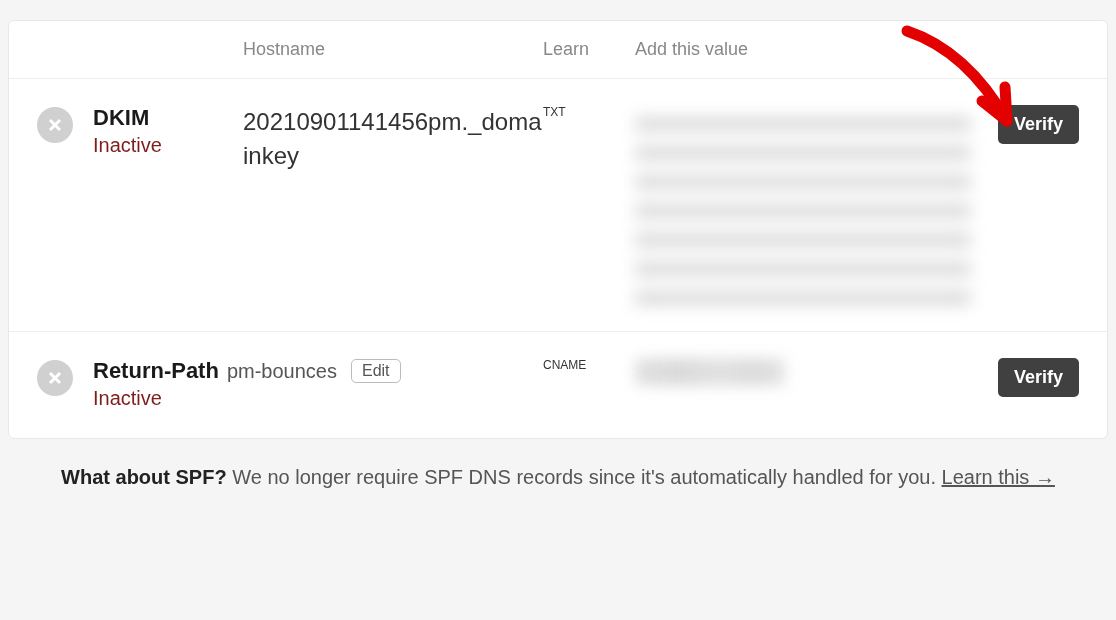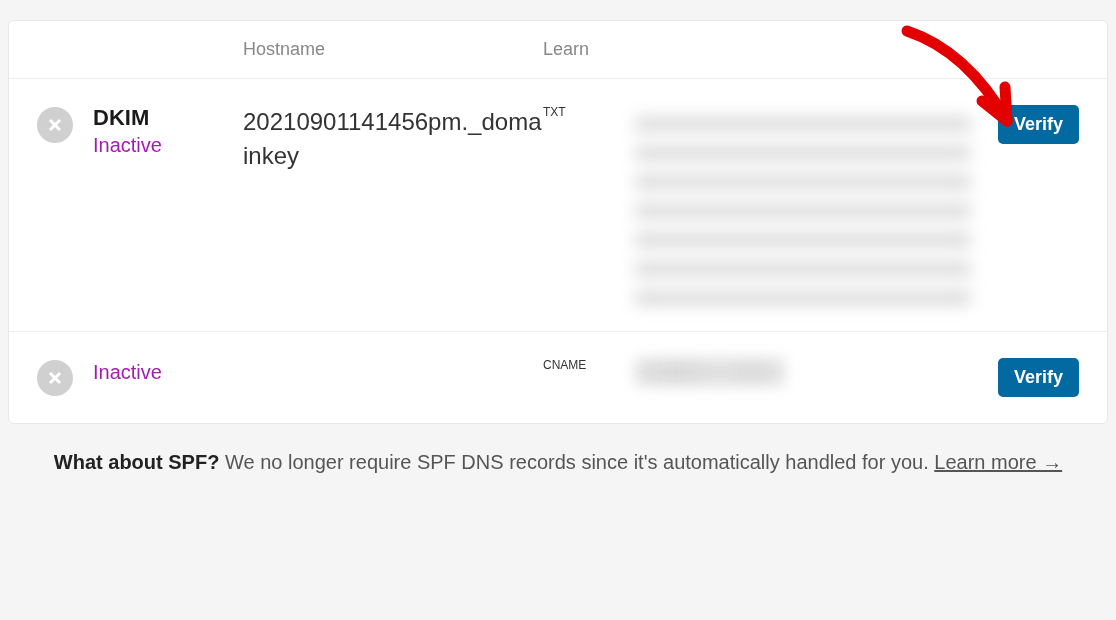--- a/index.html
+++ b/index.html
@@ -86,21 +86,21 @@
       fill: none;
     }
     .record-name {
       font-size: 22px;
       font-weight: 700;
       color: #1a1a1a;
       line-height: 1.2;
     }
     .record-status {
       font-size: 20px;
-      color: #a21caf;
+      color: #7f1d1d;
       line-height: 1.4;
     }
     .hostname-text {
       font-size: 24px;
       color: #333;
       word-break: break-all;
       line-height: 1.4;
     }
     .hostname-inline {
       font-size: 20px;
@@ -129,21 +129,21 @@
           rgba(255,255,255,0) 14px,
           rgba(255,255,255,0) 29px
         );
       filter: blur(8px);
     }
     .blurred-short {
       width: 150px;
       height: 22px;
     }
     .verify-btn {
-      background: #0369a1;
+      background: #404040;
       color: #fff;
       border: none;
       padding: 9px 16px;
       border-radius: 5px;
       font-size: 18px;
       font-weight: 600;
       cursor: pointer;
     }
     .edit-btn {
       background: #fff;
@@ -205,20 +205,21 @@
       <path d="M 120 100 L 95 80" stroke="#e20000" stroke-width="11" fill="none" stroke-linecap="round"></path>
       <path d="M 120 100 L 118 66" stroke="#e20000" stroke-width="11" fill="none" stroke-linecap="round"></path>
     </svg>
   </div>
 
   <div class="header-row">
     <div class="col-status"></div>
     <div class="col-record"></div>
     <div class="col-hostname">Hostname</div>
     <div class="col-type">Learn</div>
+    <div class="col-value">Add this value</div>
     <div class="col-action"></div>
   </div>
 
   <div class="data-row">
     <div class="col-status">
       <div class="status-icon">
         <svg viewBox="0 0 16 16">
             <path d="M3 3 L13 13 M13 3 L3 13"></path>
           </svg>
       </div>
@@ -243,33 +244,38 @@
 
   <div class="data-row">
     <div class="col-status">
       <div class="status-icon">
         <svg viewBox="0 0 16 16">
             <path d="M3 3 L13 13 M13 3 L3 13"></path>
           </svg>
       </div>
     </div>
     <div class="col-record-wide">
+      <div class="record-inline">
+        <span class="record-name">Return-Path</span>
+        <span class="hostname-inline">pm-bounces</span>
+        <button class="edit-btn">Edit</button>
+      </div>
       <div class="record-status">Inactive</div>
     </div>
     <div style="width:110px; flex-shrink:0;"></div>
     <div class="col-type">
       <div class="type-text">CNAME</div>
     </div>
     <div class="col-value">
       <div class="blurred-value blurred-short"></div>
     </div>
     <div class="col-action">
       <button class="verify-btn">Verify</button>
     </div>
   </div>
 
 </div>
 
 <div class="spf-note">
   <strong>What about SPF?</strong>
   <span>We no longer require SPF DNS records since it's automatically handled for you.</span>
-  <a>Learn more →</a>
+  <a>Learn this →</a>
 </div>
 
 </body></html>

